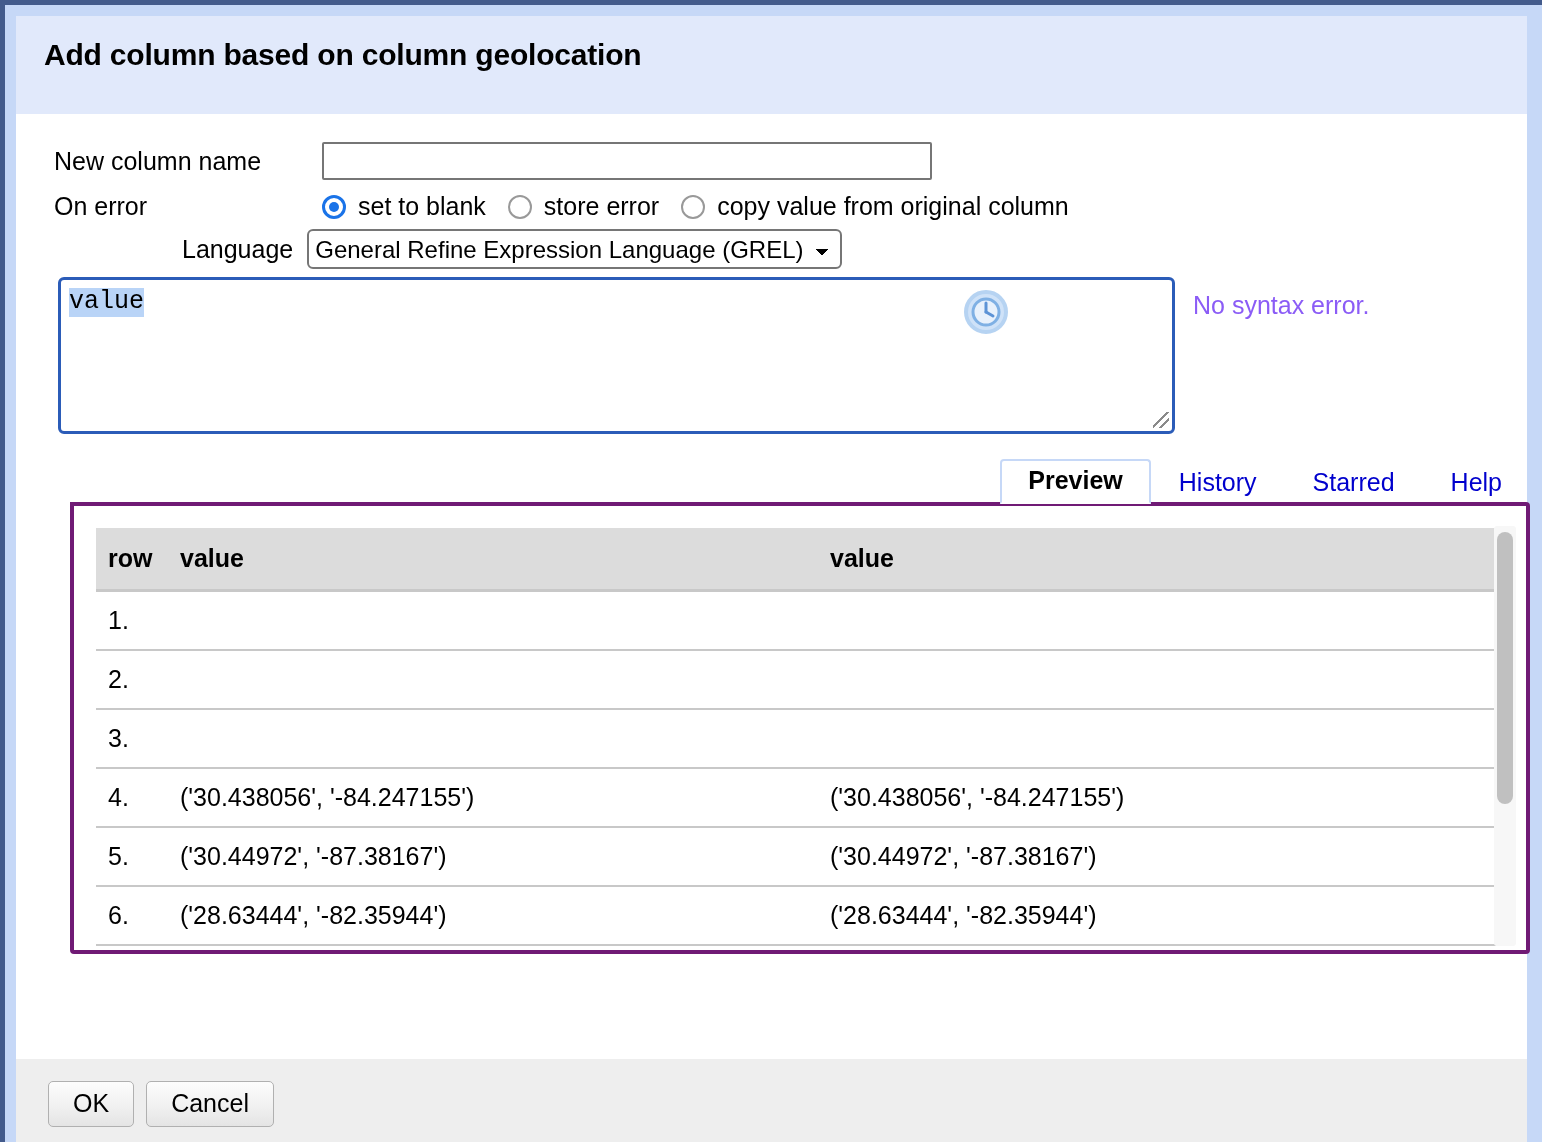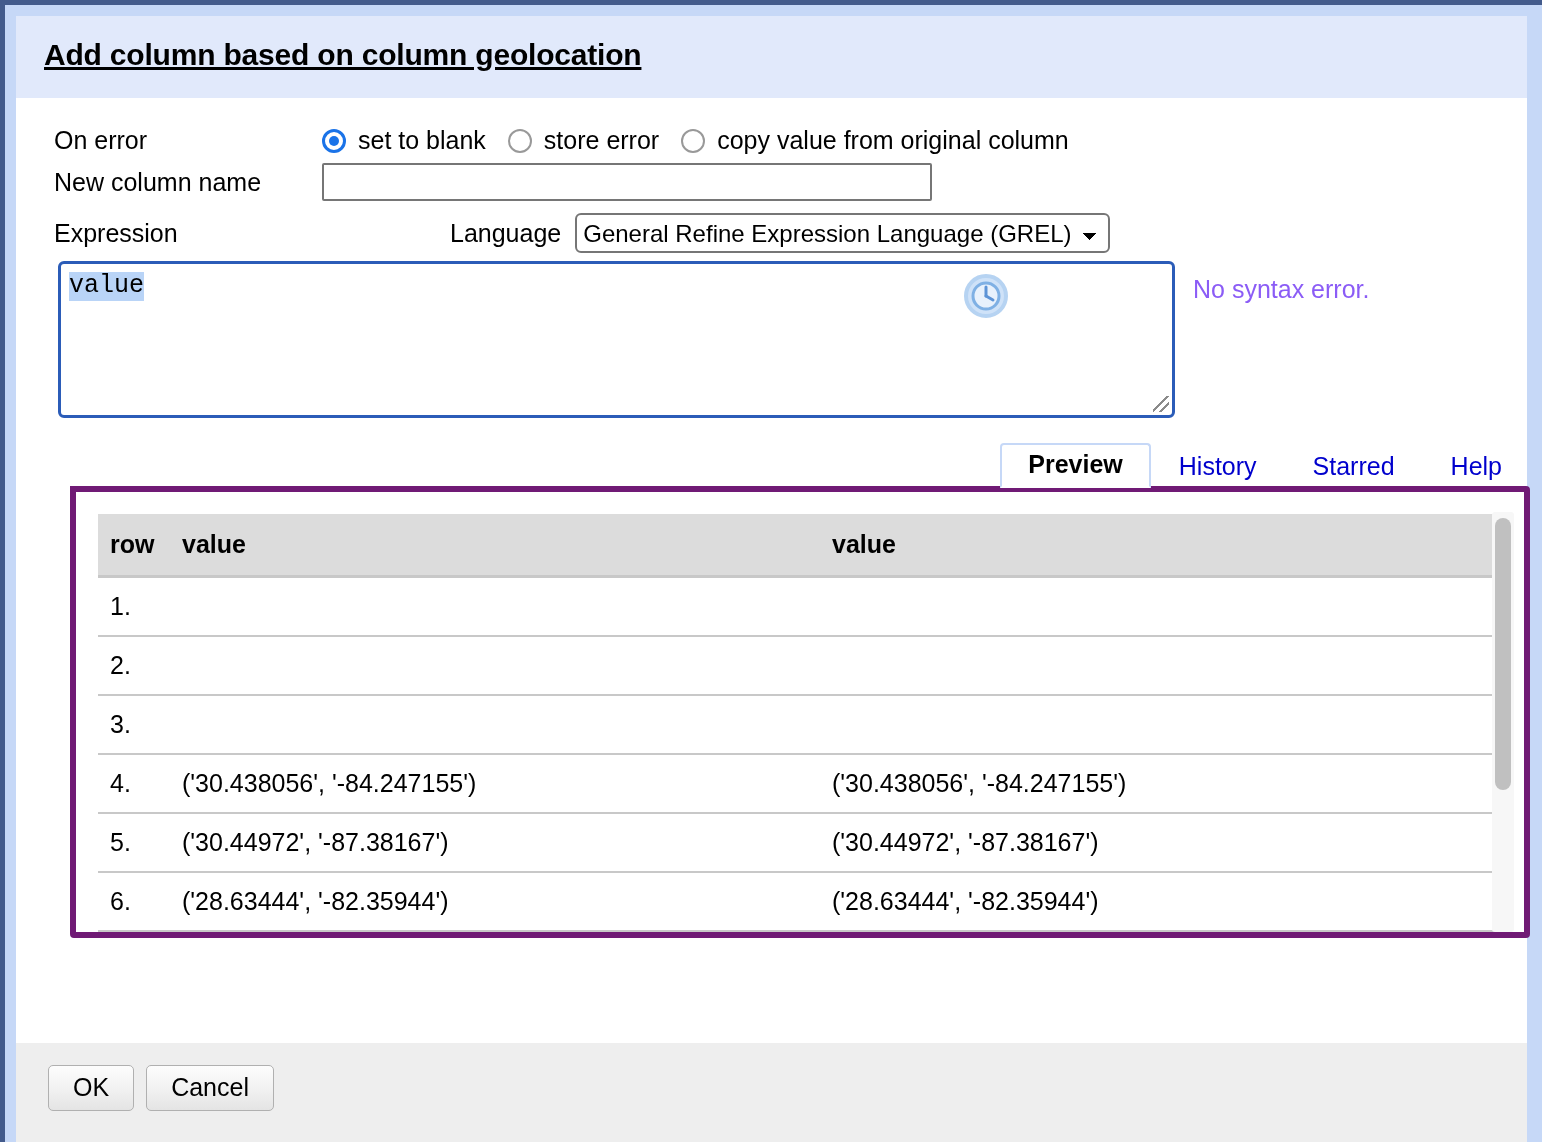--- a/index.html
+++ b/index.html
@@ -31,25 +31,24 @@
   }
   .dialog-body-wrap {
     position: relative;
     width: 100%;
     height: 100%;
     background: #ffffff;
   }
 
   
   .dialog-header {
-    height: 82px;
+    height: 98px;
     background: #e1e9fb;
     box-sizing: border-box;
     padding: 22px 17px 0 28px;
-    text-decoration: underline;
   }
   .dialog-title {
     font-size: 30px;
     font-weight: bold;
     color: #000000;
     letter-spacing: -0.2px;
   }
 
   
   .dialog-content {
@@ -223,21 +222,21 @@
     position: relative;
     z-index: 3;
   }
 
   
   .preview-panel {
     position: relative;
     width: 1460px;
     height: 452px;
     box-sizing: border-box;
-    border: 6px solid #701a75;
+    border: 4px solid #701a75;
     border-radius: 0 4px 4px 4px;
     background: #ffffff;
     margin-top: -2px;
     margin-left: 16px;
     overflow: hidden;
   }
   .preview-scroll {
     position: absolute;
     left: 0; top: 0; right: 0; bottom: 0;
     overflow: hidden;
@@ -318,46 +317,45 @@
 
 <div class="dialog-frame">
   <div class="dialog-inner">
     <div class="dialog-body-wrap">
 
       <div class="dialog-header">
         <div class="dialog-title">Add column based on column geolocation</div>
       </div>
 
       <div class="dialog-content">
+
+        <div class="form-row">
+          <div class="form-label">New column name</div>
+          <input class="text-input" type="text" value="" style="">
+        </div>
 
         <div class="form-row" style="margin-bottom:8px;">
           <div class="form-label">On error</div>
           <div class="radio-group">
             <div class="radio-opt">
               <span class="radio checked"></span>
               <span class="radio-label">set to blank</span>
             </div>
             <div class="radio-opt">
               <span class="radio"></span>
               <span class="radio-label">store error</span>
             </div>
             <div class="radio-opt">
               <span class="radio"></span>
               <span class="radio-label">copy value from original column</span>
             </div>
           </div>
         </div>
 
-        <div class="form-row">
-          <div class="form-label">New column name</div>
-          <input class="text-input" type="text" value="" style="">
-        </div>
-
         <div class="form-row" style="margin-bottom:6px;">
-          <div class="form-label">Expression</div>
           <div style="display:flex;align-items:center;margin-left:128px;">
             <span class="lang-label">Language</span>
             <select class="lang-select">
               <option>General Refine Expression Language (GREL)</option>
             </select>
           </div>
         </div>
 
         <div class="expr-row">
           <div class="expr-box">

